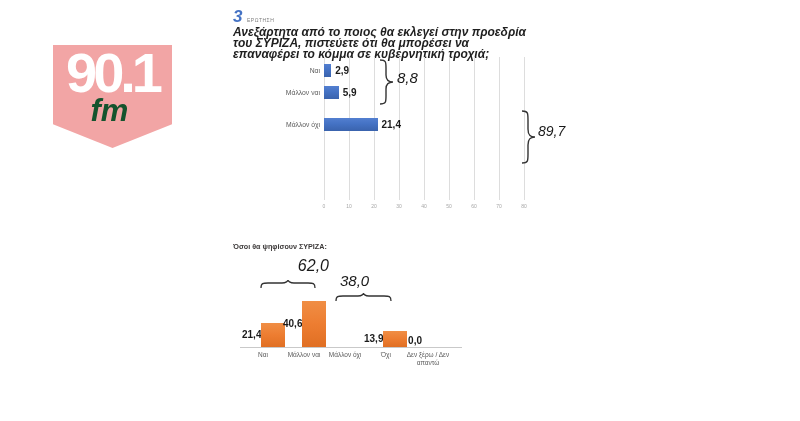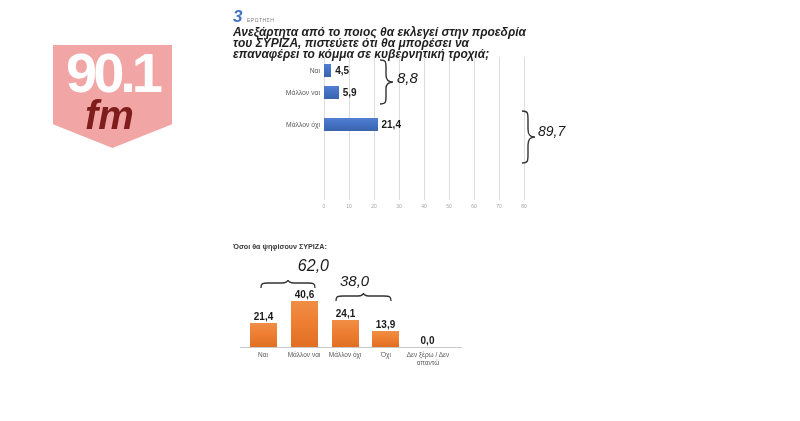--- a/index.html
+++ b/index.html
@@ -4,21 +4,21 @@
 <style>
   html,body{margin:0;padding:0;background:#fff;}
   .page{position:relative;width:800px;height:421px;background:#ffffff;overflow:hidden;
         font-family:"Liberation Sans","DejaVu Sans",sans-serif;color:#262626;}
 
   
   .logo{position:absolute;left:53px;top:45px;width:119px;height:103px;background:#F2A5A5;
         clip-path:polygon(0 0,100% 0,100% 77%,50% 100%,0 77%);
         display:flex;flex-direction:column;align-items:center;}
   .logo .freq{color:#fff;font-weight:bold;font-size:56px;line-height:1;letter-spacing:-4px;margin-top:0;}
-  .logo .band{color:#7f1d1d;font-weight:bold;font-style:italic;font-size:40px;line-height:1;margin-top:-6px;margin-left:-6px;}
+  .logo .band{color:#14532d;font-weight:bold;font-style:italic;font-size:31px;line-height:1;margin-top:-6px;margin-left:-6px;}
 
   
   .qnum{position:absolute;left:233px;top:7px;font-size:17px;font-weight:bold;font-style:italic;color:#4472C4;}
   .qnumlabel{position:absolute;left:247px;top:17px;font-size:5px;color:#7F7F7F;letter-spacing:.5px;}
   .qtext{position:absolute;left:233px;top:27px;width:302px;font-size:12px;line-height:11px;
          font-weight:bold;font-style:italic;color:#1f1f1f;}
 
   
   .grid{position:absolute;left:324px;top:57px;width:202px;height:143px;}
   .gridline{position:absolute;top:0;width:1px;height:143px;background:#DExxDD;background:#DDDDDD;}
@@ -33,21 +33,21 @@
   .brace-v{position:absolute;}
   .big-num{position:absolute;font-weight:normal;font-style:italic;color:#1a1a1a;white-space:nowrap;}
   .num88{left:397px;top:69px;font-size:15px;}
   .num897{left:538px;top:123px;font-size:14px;}
 
   
   .btitle{position:absolute;left:233px;top:242px;font-size:7.2px;font-weight:bold;color:#3B3838;}
   .num620{left:271px;top:257px;width:58px;text-align:right;font-size:16px;}
   .num380{left:340px;top:272px;width:58px;font-size:15px;}
   .brace-h{position:absolute;}
-  .vwrap{position:absolute;bottom:74px;width:43px;display:flex;flex-direction:column;
+  .vwrap{position:absolute;bottom:74px;width:43px;display:flex;flex-direction:row;
          align-items:center;justify-content:flex-end;}
   .vwrap.c0{left:242px}.vwrap.c1{left:283px}.vwrap.c2{left:324px}.vwrap.c3{left:364px}.vwrap.c4{left:406px}
   .vval{font-size:10px;font-weight:bold;color:#1a1a1a;margin-bottom:1px;}
   .vbar{width:27px;background:linear-gradient(180deg,#f08e45 0%,#ED7D31 50%,#e06f23 100%);}
   .baseline{position:absolute;left:240px;top:347px;width:222px;height:1px;background:#C9C9C9;}
   .vcat{position:absolute;top:351px;width:46px;text-align:center;font-size:6.5px;line-height:8px;color:#595959;}
   .vcat.c0{left:240px}.vcat.c1{left:281px}.vcat.c2{left:322px}.vcat.c3{left:363px}.vcat.c4{left:405px}
 </style>
 </head>
 <body>
@@ -80,21 +80,21 @@
       <div class="ticklabel" style="left: 150px;">60</div>
       <div class="gridline" style="left: 175px;"></div>
       <div class="ticklabel" style="left: 175px;">70</div>
       <div class="gridline" style="left: 200px;"></div>
       <div class="ticklabel" style="left: 200px;">80</div>
     </div>
 
   <div class="hrow r0">
     <span class="hlabel">Ναι</span>
     <div class="hbar" style="width: 7.25px;"></div>
-    <span class="hval">4,5</span>
+    <span class="hval">2,9</span>
   </div>
   <div class="hrow r1">
     <span class="hlabel">Μάλλον ναι</span>
     <div class="hbar" style="width: 14.75px;"></div>
     <span class="hval">5,9</span>
   </div>
   <div class="hrow r2">
     <span class="hlabel">Μάλλον όχι</span>
     <div class="hbar" style="width: 53.5px;"></div>
     <span class="hval">21,4</span>
@@ -121,24 +121,20 @@
   </svg>
 
   <div class="vwrap c0">
     <span class="vval">21,4</span>
     <div class="vbar" style="height: 24.182px;"></div>
   </div>
   <div class="vwrap c1">
     <span class="vval">40,6</span>
     <div class="vbar" style="height: 45.878px;"></div>
   </div>
-  <div class="vwrap c2">
-    <span class="vval">24,1</span>
-    <div class="vbar" style="height: 27.233px;"></div>
-  </div>
   <div class="vwrap c3">
     <span class="vval">13,9</span>
     <div class="vbar" style="height: 15.707px;"></div>
   </div>
   <div class="vwrap c4">
     <span class="vval">0,0</span>
     <div class="vbar" style="height: 0px;"></div>
   </div>
 
   <div class="baseline"></div>

